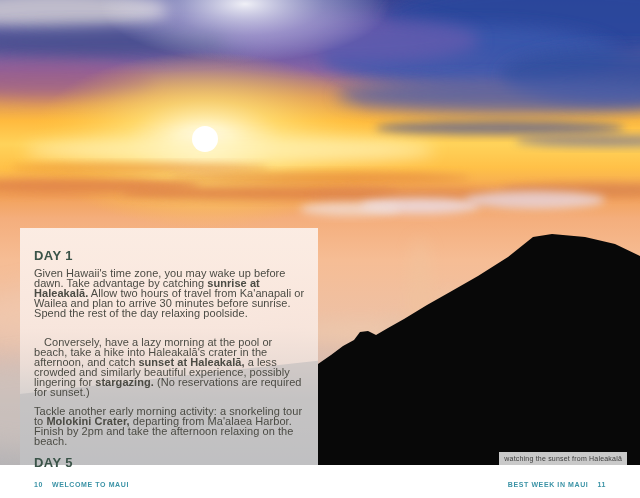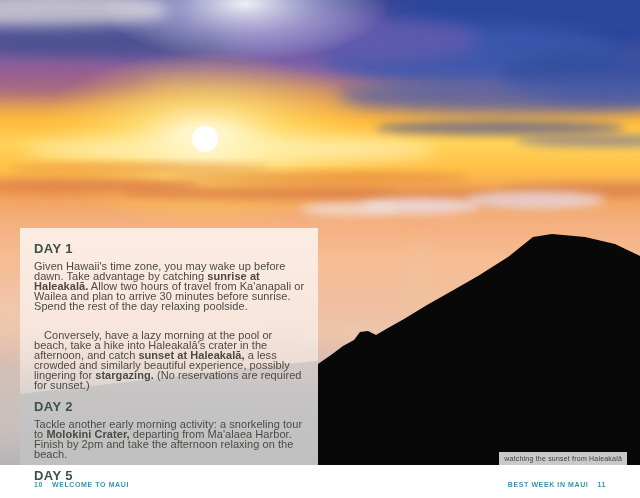--- a/index.html
+++ b/index.html
@@ -12,21 +12,21 @@
   .photo svg { display:block; width:100%; height:100%; }
   .caption {
     position:absolute; right:13px; bottom:0; height:13px; line-height:13px;
     padding:0 5px; background:var(--caption_bg,#c8c8c8);
     color:var(--caption_text,#3c3c3c); font-size:7px; letter-spacing:0.2px;
     white-space:nowrap;
   }
   
   .panel {
     position:absolute; left:20px; top:228px; width:298px; height:237px;
-    box-sizing:border-box; padding:13px 10px 0 14px;
+    box-sizing:border-box; padding:20px 10px 0 14px;
     background:linear-gradient(180deg,
       rgba(252,241,235,0.92) 0%,
       rgba(249,234,227,0.88) 42%,
       rgba(238,225,219,0.86) 58%,
       rgba(215,211,209,0.90) 72%,
       rgba(203,203,205,0.94) 100%);
   }
   .panel .wedge {
     position:absolute; left:0; top:0; right:0; bottom:0; z-index:0;
     background:rgba(182,182,184,0.50);
@@ -152,21 +152,20 @@
   <div class="panel">
     <div class="wedge"></div>
 
     <section>
       <h2 class="day-heading">DAY 1</h2>
       <p class="body"><span>Given Hawaii's time zone, you may wake up before dawn. Take advantage by catching </span><span class="bold">sunrise at Haleakalā.</span><span> Allow two hours of travel from Ka'anapali or Wailea and plan to arrive 30 minutes before sunrise. Spend the rest of the day relaxing poolside.</span></p>
       <p class="body indent"><span>Conversely, have a lazy morning at the pool or beach, take a hike into Haleakalā's crater in the afternoon, and catch </span><span class="bold">sunset at Haleakalā,</span><span> a less crowded and similarly beautiful experience, possibly lingering for </span><span class="bold">stargazing.</span><span> (No reservations are required for sunset.)</span></p>
     </section>
 
     <section>
-      <h2 class="day-heading">DAY 2</h2>
       <p class="body"><span>Tackle another early morning activity: a snorkeling tour to </span><span class="bold">Molokini Crater,</span><span> departing from Ma'alaea Harbor. Finish by 2pm and take the afternoon relaxing on the beach.</span></p>
     </section>
 
     <section>
       <h2 class="day-heading">DAY 5</h2>
     </section>
   </div>
 
   <div class="footer">
     <div class="footer-left">

